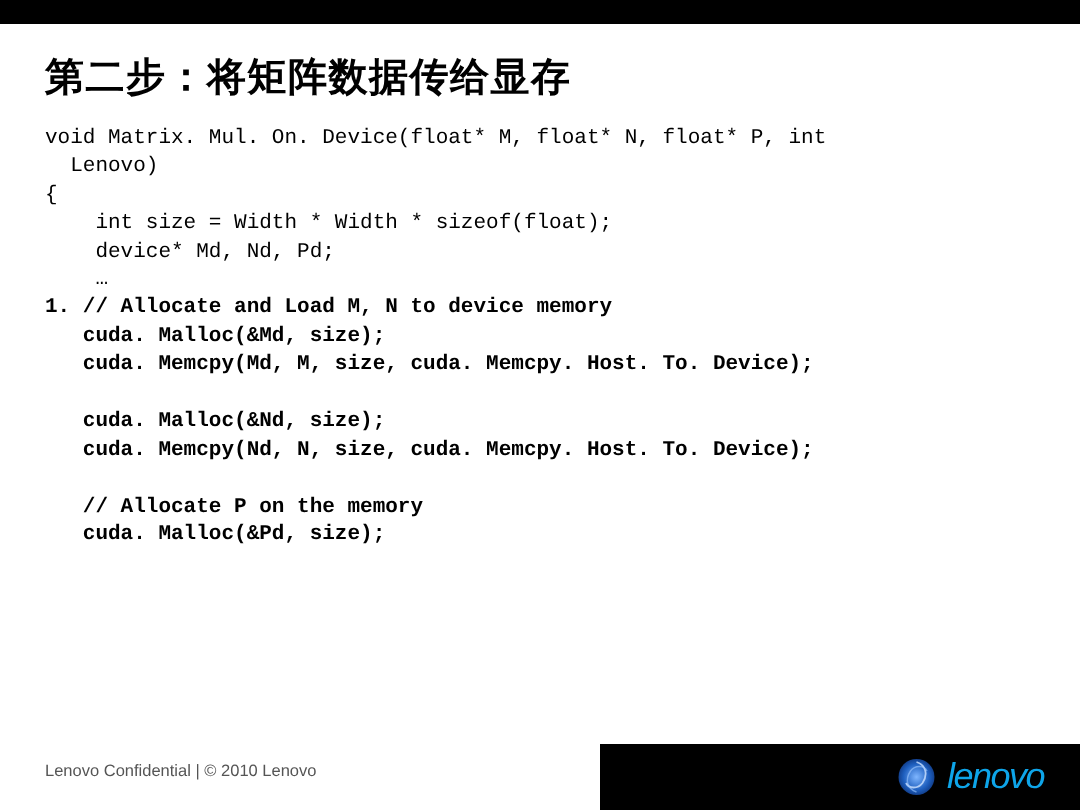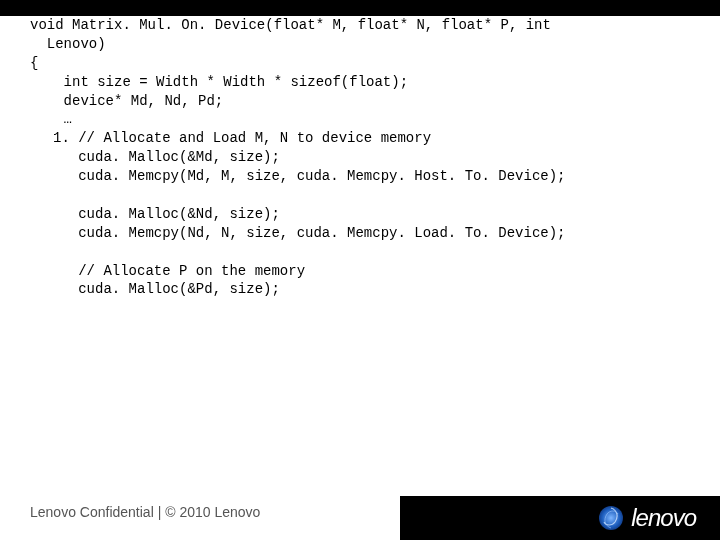--- a/index.html
+++ b/index.html
@@ -23,78 +23,79 @@
     letter-spacing: 1px;
   }
   .code {
     font-family: "Courier New", Courier, monospace;
     font-size: 14px;
     line-height: 1.35;
     color: #000;
     white-space: pre;
     padding: 0 30px 0 30px;
   }
-  .b { font-weight: 400; margin-left: 23px; }
+  .b { font-weight: 700; }
   .footer {
     position: absolute;
     left: 0; right: 0; bottom: 0;
     height: 44px;
   }
   .foot-black {
     position: absolute;
     right: 0; bottom: 0;
     width: 320px;
     height: 44px;
     background: #000;
     display: flex;
     align-items: center;
     justify-content: flex-end;
     padding-right: 24px;
   }
   .confidential {
     position: absolute;
     left: 30px;
     bottom: 20px;
-    font-size: 14px;
+    font-size: 11px;
     color: #555;
   }
   .lenovo-logo {
     display: flex;
     align-items: center;
     gap: 6px;
   }
   .lenovo-logo svg { display: block; }
   .lenovo-word {
     font-family: Arial, sans-serif;
     font-weight: 400;
     font-style: italic;
     letter-spacing: -1px;
     font-size: 24px;
-    color: #ffffff;
+    color: #0ea5e9;
   }
 </style>
 </head>
 <body>
 
 <div class="slide">
   <div class="topbar"></div>
 
+  <div class="title">第二步：将矩阵数据传给显存</div>
 
   <div class="code"><span>void Matrix. Mul. On. Device(float* M, float* N, float* P, int</span>
 <span>  Lenovo)</span>
 <span>{</span>
 <span>    int size = Width * Width * sizeof(float);</span>
 <span>    device* Md, Nd, Pd;</span>
 <span>    …</span>
 <span class="b">1. // Allocate and Load M, N to device memory</span>
 <span class="b">   cuda. Malloc(&amp;Md, size);</span>
 <span class="b">   cuda. Memcpy(Md, M, size, cuda. Memcpy. Host. To. Device);</span>
 <span></span>
 <span class="b">   cuda. Malloc(&amp;Nd, size);</span>
-<span class="b">   cuda. Memcpy(Nd, N, size, cuda. Memcpy. Load. To. Device);</span>
+<span class="b">   cuda. Memcpy(Nd, N, size, cuda. Memcpy. Host. To. Device);</span>
 <span></span>
 <span class="b">   // Allocate P on the memory</span>
 <span class="b">   cuda. Malloc(&amp;Pd, size);</span></div>
 
   <div class="footer">
     <div class="confidential">Lenovo Confidential | © 2010 Lenovo</div>
     <div class="foot-black">
       <div class="lenovo-logo">
         <svg width="28" height="28" viewBox="0 0 28 28">
           <defs>

